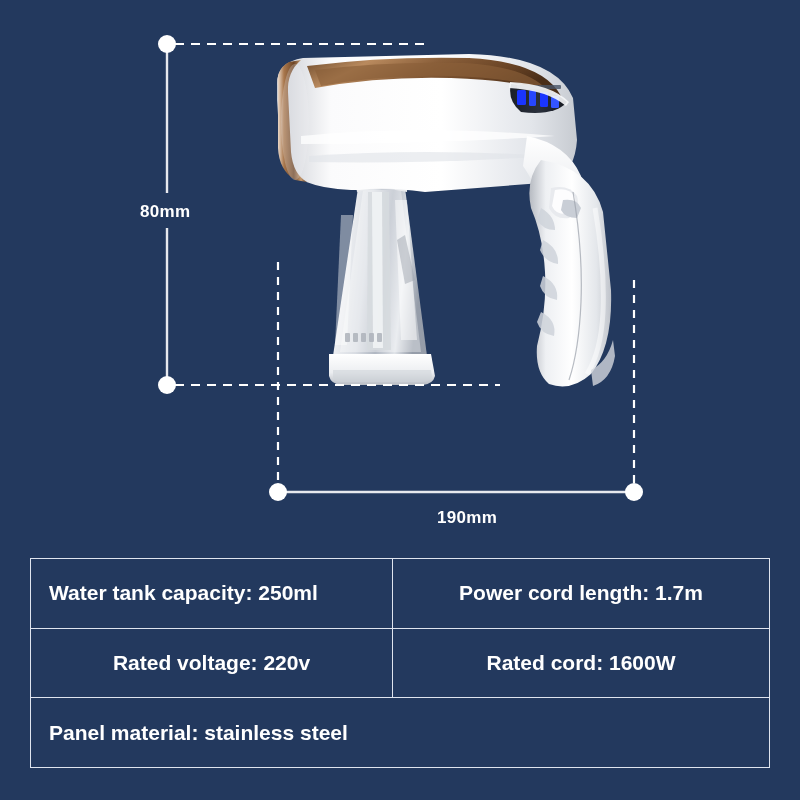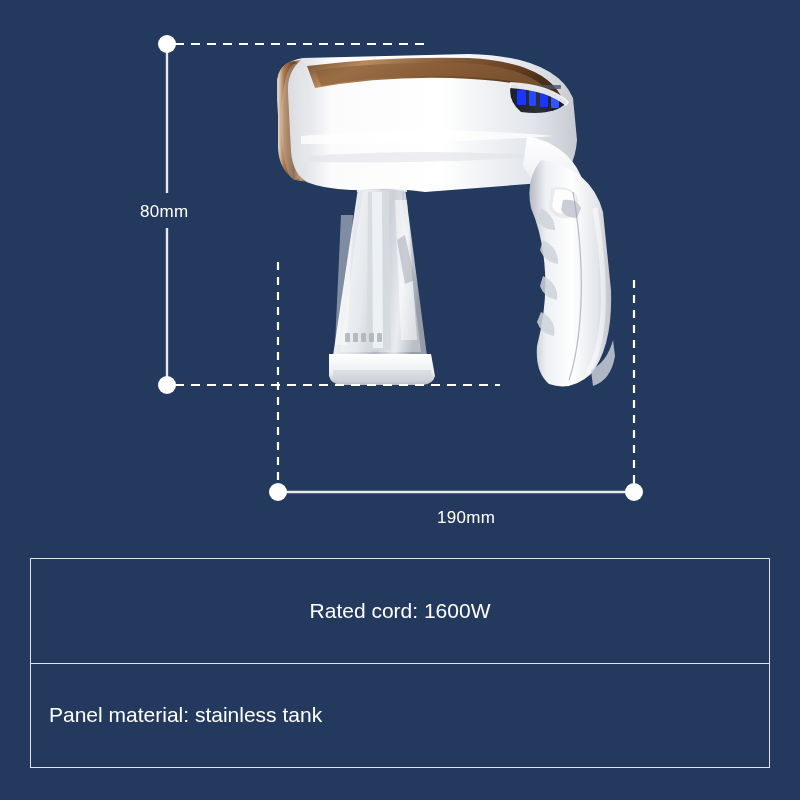--- a/index.html
+++ b/index.html
@@ -3,21 +3,21 @@
 <meta charset="utf-8">
 <style>
   html,body{margin:0;padding:0;}
   body{
     width:800px;height:800px;
     background:#23395e;
     font-family:"Liberation Sans", sans-serif;
     overflow:hidden;
     position:relative;
   }
-  #stage{position:absolute;inset:0;width:800px;height:584px;}
+  #stage{position:absolute;inset:0;width:800px;height:584px;font-weight:bold;}
 
   
   .dim-svg{position:absolute;left:0;top:0;width:800px;height:800px;pointer-events:none;}
 
   .dim-label{
     position:absolute;
     color:#ffffff;
     font-size:17px;
     letter-spacing:.3px;
     white-space:nowrap;
@@ -222,24 +222,29 @@
     <circle cx="278" cy="492" r="9" fill="#ffffff"></circle>
     <circle cx="634" cy="492" r="9" fill="#ffffff"></circle>
   </svg>
 
   <div class="dim-label" id="label-height">80mm</div>
 
   <div class="dim-label" id="label-width">190mm</div>
 
   <div id="spec-table">
 
-
     <div class="spec-row">
+      <div class="spec-cell col-left left">Water tank capacity: 250ml</div>
+      <div class="spec-cell col-right center">Power cord length: 1.7m</div>
+    </div>
+
+    <div class="spec-row">
+      <div class="spec-cell col-left center">Rated voltage: 220v</div>
       <div class="spec-cell col-right center">Rated cord: 1600W</div>
     </div>
 
     <div class="spec-row">
-      <div class="spec-cell full left">Panel material: stainless tank</div>
+      <div class="spec-cell full left">Panel material: stainless steel</div>
     </div>
 
   </div>
 
 </div>
 
 </body></html>

